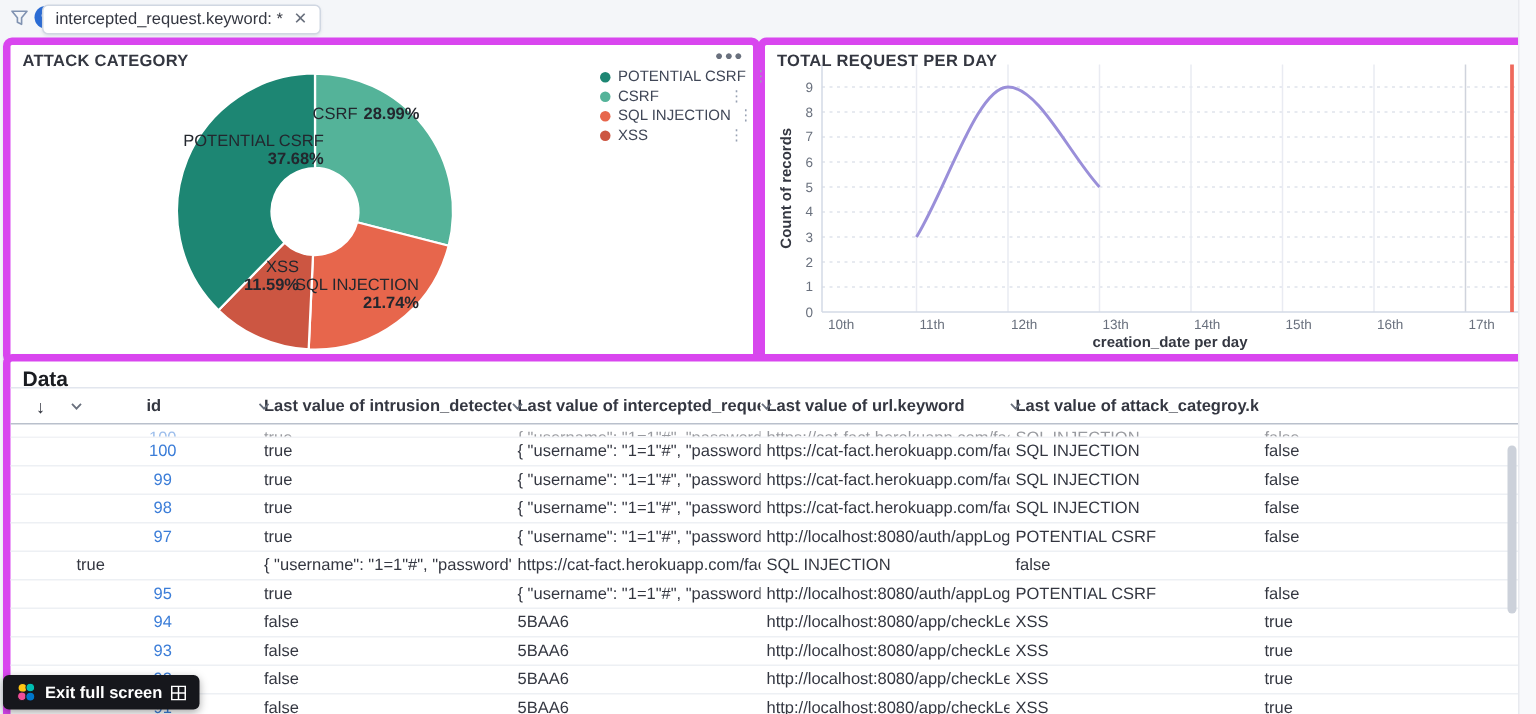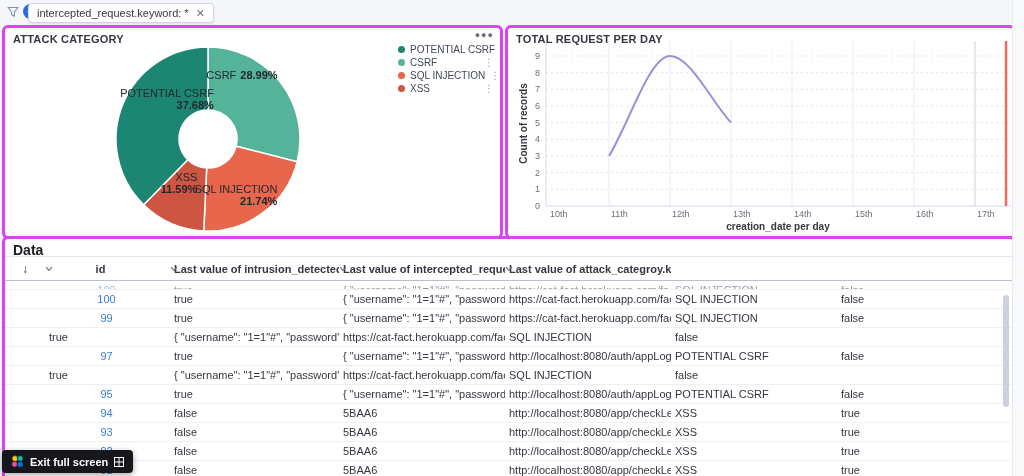--- a/index.html
+++ b/index.html
@@ -11,21 +11,21 @@
   
   .topbar{position:absolute;left:0;top:0;right:0;height:24px}
   .funnel{position:absolute;left:7px;top:6px;width:12px;height:12px}
   .add-filter-btn{position:absolute;left:23px;top:4px;width:15px;height:15px;border-radius:50%;
     background:#2a6bd4;color:#fff;font-size:11px;line-height:14px;text-align:center;font-weight:bold;cursor:pointer}
   .filter-pill{position:absolute;left:28px;top:3px;height:18px;background:#fff;border:1px solid #d0d7e2;
     border-radius:4px;display:flex;align-items:center;gap:7px;padding:0 8px;font-size:11px;color:#343741;
     box-shadow:0 1px 2px rgba(152,162,179,.25)}
   .pill-close{color:#69707d;font-size:11px;line-height:11px;cursor:pointer}
   
-  .panel{position:absolute;background:#fff;border:3px solid #d946ef;border-radius:6px;
+  .panel{position:absolute;background:#fff;border:5px solid #d946ef;border-radius:6px;
     box-shadow:0 1px 2px rgba(152,162,179,.18)}
   #attack-panel{left:2px;top:25px;width:495px;height:208px}
   #requests-panel{left:505px;top:25px;width:505px;height:208px}
   .panel-title{position:absolute;left:8px;top:5px;font-size:11px;font-weight:bold;color:#343741;letter-spacing:.2px;z-index:3}
   .panel-options{position:absolute;right:6px;top:2px;color:#69707d;font-size:9px;letter-spacing:1px;cursor:pointer;z-index:3}
   .panel svg{position:absolute;left:0;top:0}
   
   .pie-label{position:absolute;transform:translate(-50%,-50%);text-align:right;font-size:11px;line-height:11px;
     color:#23272e;white-space:nowrap;z-index:2}
   .pie-label .pct{font-weight:bold}
@@ -188,20 +188,26 @@
       <path d="M1 2.2 L4 5.4 L7 2.2" fill="none" stroke="#69707d" stroke-width="1.2"></path>
     </svg>
   </div>
         <div class="grid-hcell">
     <span class="h-label">Last value of intercepted_request.keyword</span>
     <svg class="chev" width="8" height="8" viewBox="0 0 8 8">
       <path d="M1 2.2 L4 5.4 L7 2.2" fill="none" stroke="#69707d" stroke-width="1.2"></path>
     </svg>
   </div>
         <div class="grid-hcell">
+    <span class="h-label">Last value of url.keyword</span>
+    <svg class="chev" width="8" height="8" viewBox="0 0 8 8">
+      <path d="M1 2.2 L4 5.4 L7 2.2" fill="none" stroke="#69707d" stroke-width="1.2"></path>
+    </svg>
+  </div>
+        <div class="grid-hcell">
     <span class="h-label">Last value of attack_categroy.keyword</span>
     <svg class="chev" width="8" height="8" viewBox="0 0 8 8">
       <path d="M1 2.2 L4 5.4 L7 2.2" fill="none" stroke="#69707d" stroke-width="1.2"></path>
     </svg>
   </div>
       </div>
     <div id="grid-body">
         <div class="grid-row clipped">
     <div class="cell"></div>
     <div class="cell id">100</div>
@@ -224,20 +230,21 @@
     <div class="cell"></div>
     <div class="cell id">99</div>
     <div class="cell">true</div>
     <div class="cell">{ "username": "1=1"#", "password": "testPass", "</div>
     <div class="cell">https://cat-fact.herokuapp.com/facts/ ;</div>
     <div class="cell">SQL INJECTION</div>
     <div class="cell">false</div>
   </div>
         <div class="grid-row">
     <div class="cell"></div>
+    <div class="cell id">98</div>
     <div class="cell">true</div>
     <div class="cell">{ "username": "1=1"#", "password": "testPass", "</div>
     <div class="cell">https://cat-fact.herokuapp.com/facts/</div>
     <div class="cell">SQL INJECTION</div>
     <div class="cell">false</div>
   </div>
         <div class="grid-row">
     <div class="cell"></div>
     <div class="cell id">97</div>
     <div class="cell">true</div>

